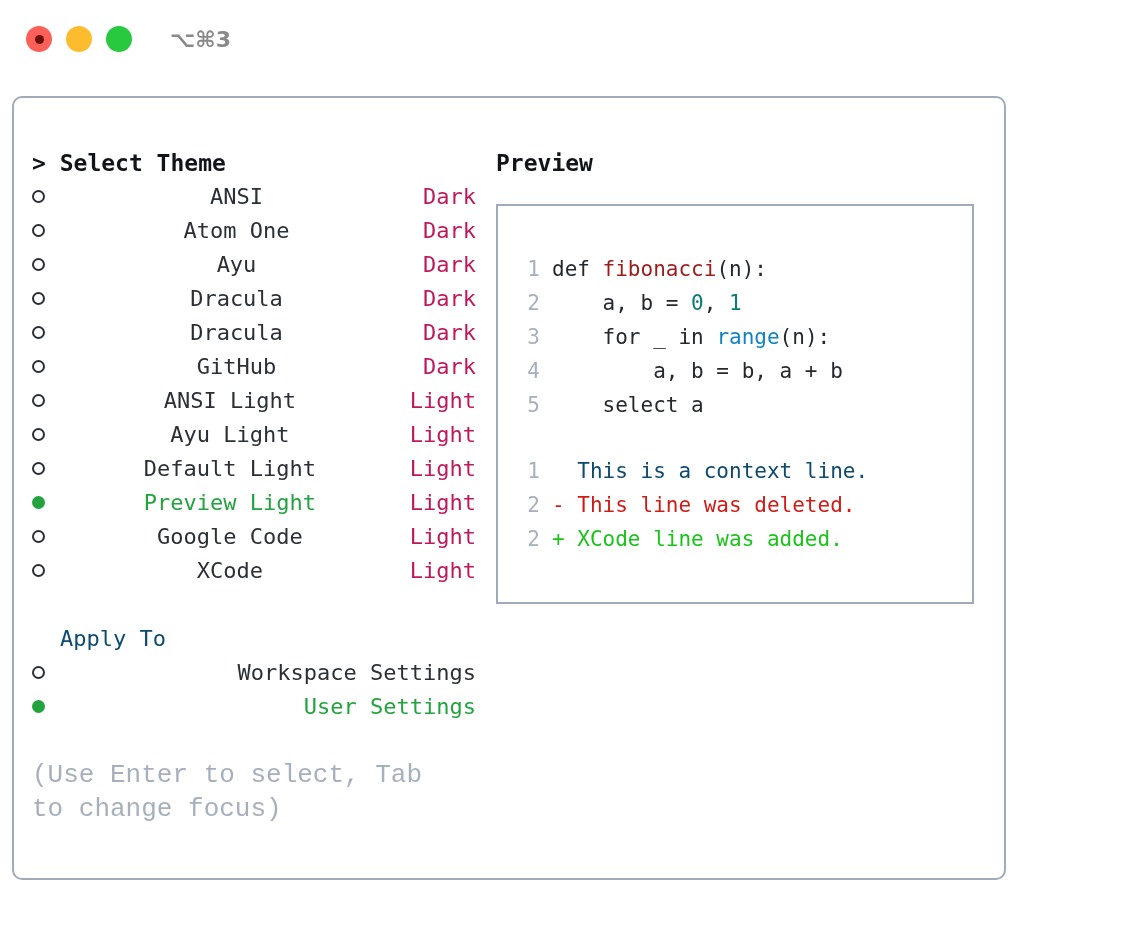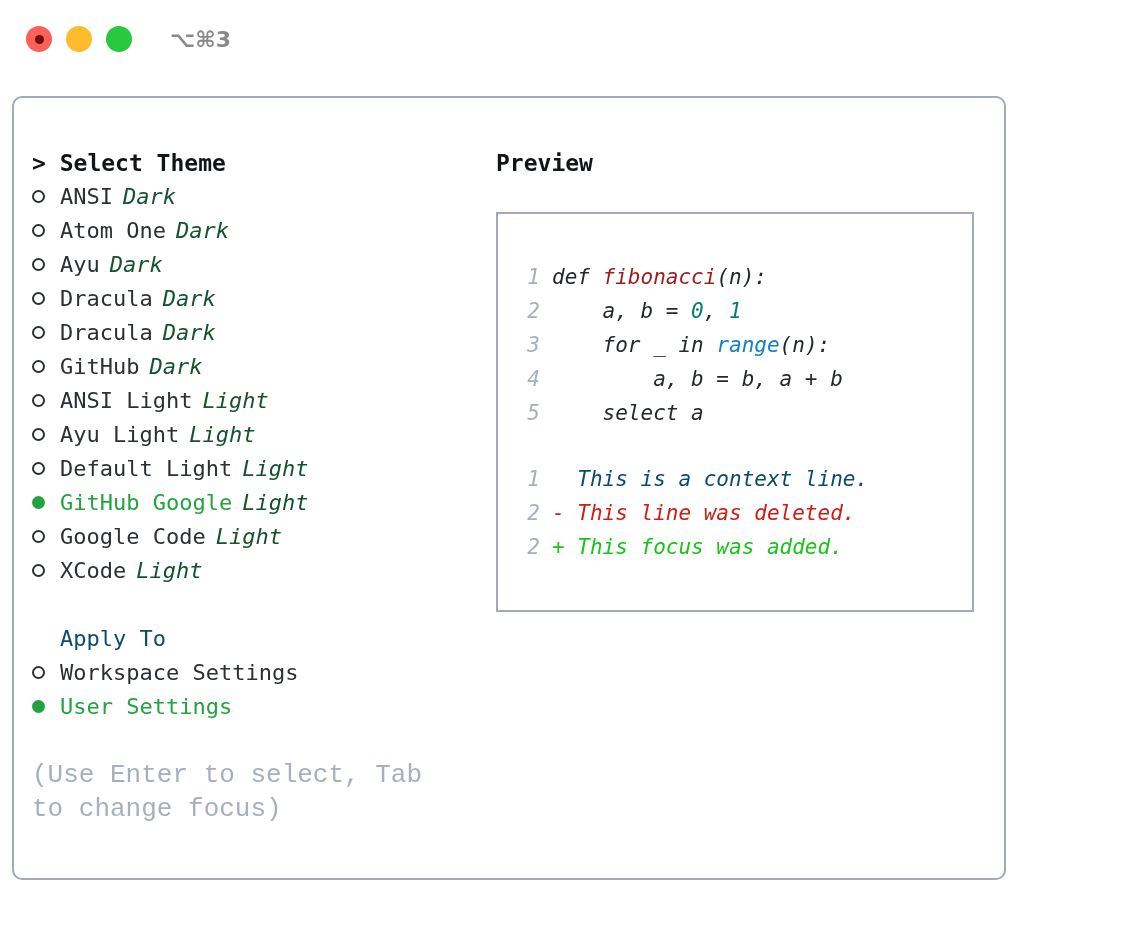--- a/index.html
+++ b/index.html
@@ -92,20 +92,21 @@
   }
 
   
   .list { margin-top: 0; }
   .row {
     display: flex;
     align-items: baseline;
     line-height: 34px;
     font-size: 22px;
     white-space: pre;
+    justify-content: space-between;
   }
   .marker {
     width: 28px;
     flex: 0 0 28px;
     color: #2b3036;
     font-size: 22px;
     line-height: 34px;
   }
   .marker .radio-off,
   .marker .radio-on {
@@ -113,21 +114,21 @@
     width: 13px;
     height: 13px;
     border-radius: 50%;
     vertical-align: 1px;
   }
   .marker .radio-off { border: 2px solid #2b3036; box-sizing: border-box; background: transparent; }
   .marker .radio-on  { background: #22a33f; }
 
   .label    { color: #2b3036; }
   .label.selected { color: #22a33f; }
-  .variant  { color: #14532d; padding-left: 10px; font-style: italic; }
+  .variant  { color: #be185d; padding-left: 10px; }
 
   .heading-indent {
     padding-left: 28px;
     font-size: 22px;
     line-height: 34px;
     color: #0c4a6e;
     white-space: pre;
   }
   .spacer-row { height: 34px; }
 
@@ -136,28 +137,27 @@
     color: #a6b0bd;
     font-size: 26px;
     line-height: 34px;
     width: 400px;
     white-space: pre-wrap;
     font-family: Liberation Mono, monospace;
   }
 
   
   .preview-box {
-    margin-top: 32px;
+    margin-top: 24px;
     margin-left: 0px;
     width: 478px;
     height: 400px;
     border: 2px solid #9fabbb;
     box-sizing: border-box;
     padding: 46px 0 0 18px;
-    font-style: italic;
   }
   .code-line {
     font-size: 21px;
     line-height: 34px;
     white-space: pre;
   }
   .ln {
     display: inline-block;
     width: 24px;
     text-align: right;
@@ -198,21 +198,21 @@
         <div class="list" id="theme-list">
             <div class="row"><span class="marker"><span class="radio-off"></span></span><span class="label">ANSI</span><span class="variant">Dark</span></div>
             <div class="row"><span class="marker"><span class="radio-off"></span></span><span class="label">Atom One</span><span class="variant">Dark</span></div>
             <div class="row"><span class="marker"><span class="radio-off"></span></span><span class="label">Ayu</span><span class="variant">Dark</span></div>
             <div class="row"><span class="marker"><span class="radio-off"></span></span><span class="label">Dracula</span><span class="variant">Dark</span></div>
             <div class="row"><span class="marker"><span class="radio-off"></span></span><span class="label">Dracula</span><span class="variant">Dark</span></div>
             <div class="row"><span class="marker"><span class="radio-off"></span></span><span class="label">GitHub</span><span class="variant">Dark</span></div>
             <div class="row"><span class="marker"><span class="radio-off"></span></span><span class="label">ANSI Light</span><span class="variant">Light</span></div>
             <div class="row"><span class="marker"><span class="radio-off"></span></span><span class="label">Ayu Light</span><span class="variant">Light</span></div>
             <div class="row"><span class="marker"><span class="radio-off"></span></span><span class="label">Default Light</span><span class="variant">Light</span></div>
-            <div class="row"><span class="marker"><span class="radio-on"></span></span><span class="label selected">GitHub Google</span><span class="variant">Light</span></div>
+            <div class="row"><span class="marker"><span class="radio-on"></span></span><span class="label selected">Preview Light</span><span class="variant">Light</span></div>
             <div class="row"><span class="marker"><span class="radio-off"></span></span><span class="label">Google Code</span><span class="variant">Light</span></div>
             <div class="row"><span class="marker"><span class="radio-off"></span></span><span class="label">XCode</span><span class="variant">Light</span></div>
           </div>
 
         <div class="spacer-row"></div>
 
         <div class="heading-indent">Apply To</div>
         <div class="list" id="apply-list">
             <div class="row"><span class="marker"><span class="radio-off"></span></span><span class="label">Workspace Settings</span></div>
             <div class="row"><span class="marker"><span class="radio-on"></span></span><span class="label selected">User Settings</span></div>
@@ -230,20 +230,20 @@
               <div class="code-line"><span class="ln">1</span><span class="tok-plain">def </span><span class="tok-fn">fibonacci</span><span class="tok-plain">(n):</span></div>
               <div class="code-line"><span class="ln">2</span><span class="tok-plain">    a, b = </span><span class="tok-num">0</span><span class="tok-plain">, </span><span class="tok-num">1</span></div>
               <div class="code-line"><span class="ln">3</span><span class="tok-plain">    for _ in </span><span class="tok-call">range</span><span class="tok-plain">(n):</span></div>
               <div class="code-line"><span class="ln">4</span><span class="tok-plain">        a, b = b, a + b</span></div>
               <div class="code-line"><span class="ln">5</span><span class="tok-plain">    select a</span></div>
             </div>
           <div class="diff-gap"></div>
           <div id="diff-block">
               <div class="code-line"><span class="ln">1</span><span class="diff-ctx"> </span><span class="diff-ctx"> This is a context line.</span></div>
               <div class="code-line"><span class="ln">2</span><span class="diff-del">-</span><span class="diff-del"> This line was deleted.</span></div>
-              <div class="code-line"><span class="ln">2</span><span class="diff-add">+</span><span class="diff-add"> This focus was added.</span></div>
+              <div class="code-line"><span class="ln">2</span><span class="diff-add">+</span><span class="diff-add"> XCode line was added.</span></div>
             </div>
         </div>
       </div>
 
     </div>
   </div>
 </div>
 
 </body></html>

